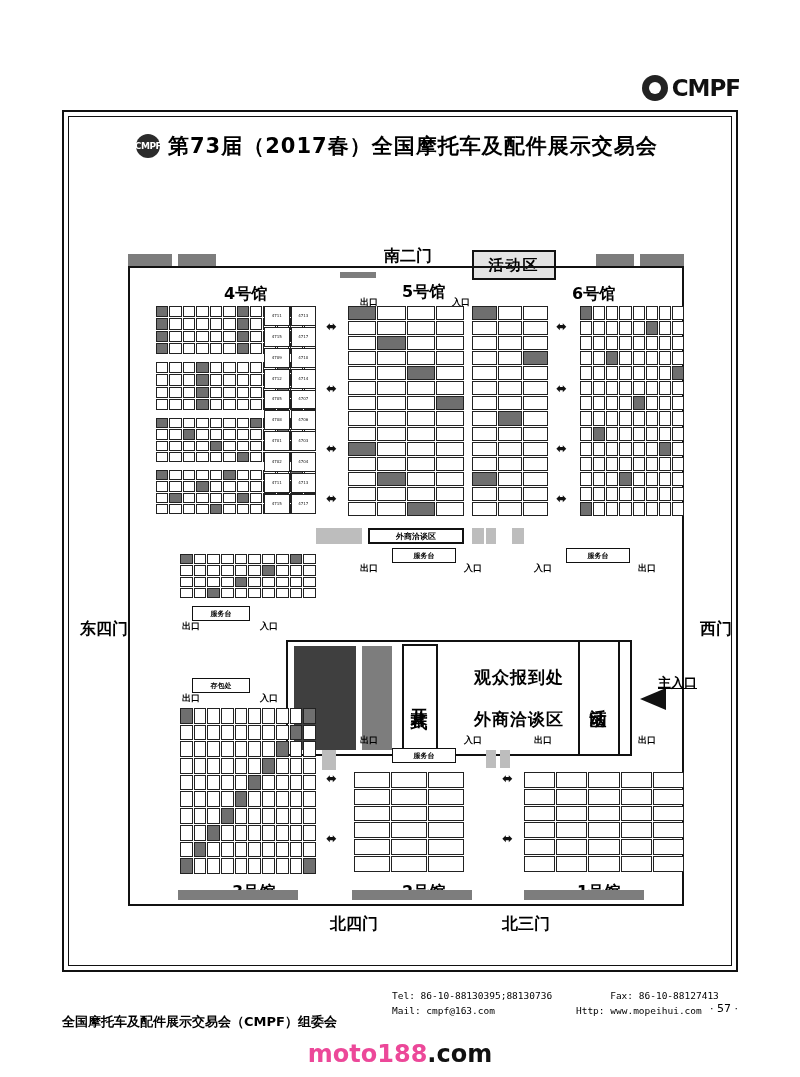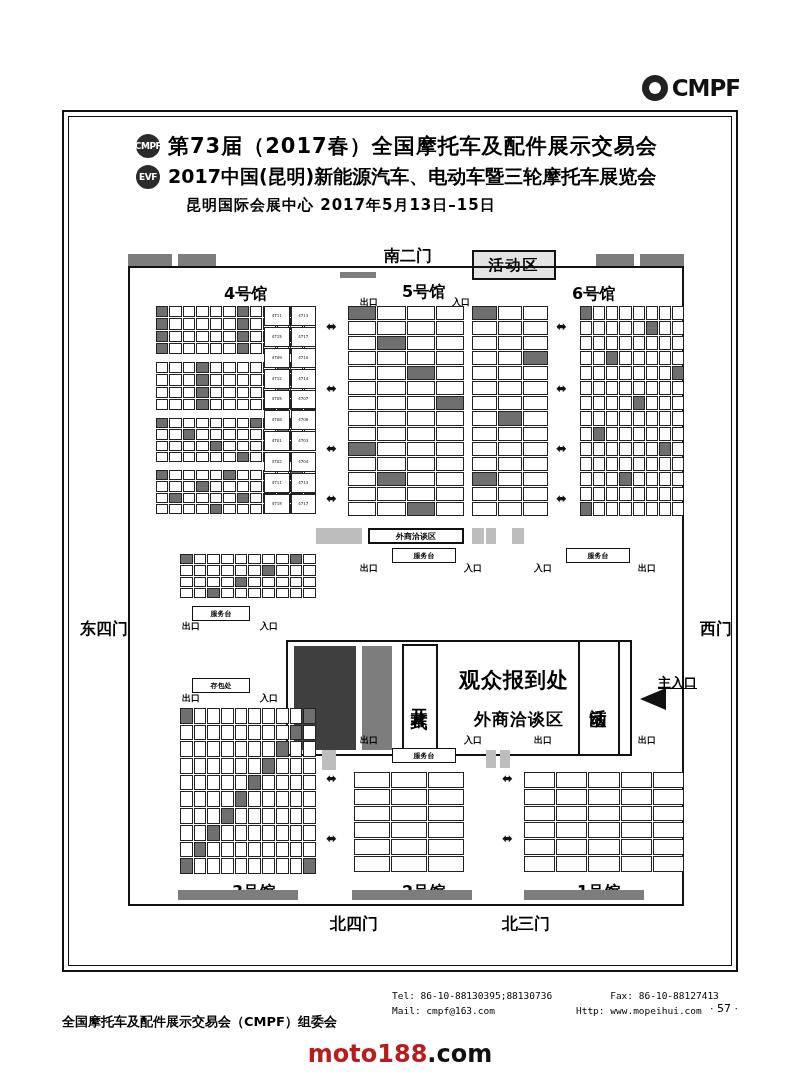--- a/index.html
+++ b/index.html
@@ -117,21 +117,21 @@
   .f-left-2{font-size:10px;font-family:"DejaVu Sans Mono","Liberation Mono",monospace;}
   .f-right{
     position:absolute;left:330px;top:0px;font-size:9.5px;
     font-family:"DejaVu Sans Mono","Liberation Mono",monospace;line-height:1.6;
   }
   .pageno{position:absolute;left:648px;top:14px;font-size:11px;}
   .site{
     position:absolute;left:0;top:1040px;width:800px;text-align:center;
     font-size:24px;font-weight:bold;font-family:"DejaVu Sans",sans-serif;
   }
-  .site .red{color:#b91c1c;}
+  .site .red{color:#ec4899;}
   .site .blk2{color:#111;}
 
   .mainentry{
     position:absolute;font-size:0;
   }
   .bigarrow{
     width:0;height:0;border-top:11px solid transparent;border-bottom:11px solid transparent;
     border-right:26px solid #111;
   }
 </style>
@@ -147,25 +147,20 @@
     </div>
   </div>
 
   <div class="frame">
 
     <div class="title-block">
       <div class="title-row">
         <span class="badge round">CMPF</span>
         <span class="t1">第73届（2017春）全国摩托车及配件展示交易会</span>
       </div>
-      <div class="title-row">
-        <span class="badge round">EVF</span>
-        <span class="t2">2017中国(昆明)新能源汽车、电动车暨三轮摩托车展览会</span>
-      </div>
-      <div class="t3">昆明国际会展中心    2017年5月13日–15日</div>
     </div>
 
     <div class="map">
 
       <div class="lbl" style="left:312px;top:4px;">南二门</div>
       <div class="lbl" style="left:8px;top:378px;width:14px;line-height:1.1;text-align:center;">东四门</div>
       <div class="lbl" style="left:628px;top:378px;width:14px;line-height:1.1;">西门</div>
       <div class="lbl" style="left:258px;top:672px;">北四门</div>
       <div class="lbl" style="left:430px;top:672px;">北三门</div>
 
@@ -703,21 +698,21 @@
       <div class="strip" style="left:120px;top:364px;width:56px;">服务台</div>
       <div class="lbl sm" style="left:110px;top:378px;">出口</div>
       <div class="lbl sm" style="left:188px;top:378px;">入口</div>
 
       <div class="area" style="left:214px;top:398px;width:346px;height:116px;"></div>
       <div class="blk dark" style="left:222px;top:404px;width:62px;height:104px;"></div>
       <div class="blk" style="left:290px;top:404px;width:30px;height:104px;"></div>
       <div class="area" style="left:330px;top:402px;width:36px;height:108px;font-size:17px;">
         <span class="vert">开幕式</span>
       </div>
-      <div class="lbl" style="left:387px;top:424px;font-size:21px;letter-spacing:1px;">观众报到处</div>
+      <div class="lbl" style="left:402px;top:424px;font-size:17px;letter-spacing:1px;">观众报到处</div>
       <div class="lbl" style="left:402px;top:466px;font-size:17px;letter-spacing:1px;">外商洽谈区</div>
 
       <div class="area" style="left:506px;top:398px;width:42px;height:116px;font-size:17px;">
         <span class="vert">活动区</span>
       </div>
 
       <div class="mainentry" style="left:568px;top:446px;">
         <div class="bigarrow"></div>
       </div>
       <div class="lbl" style="left:586px;top:432px;font-size:13px;text-decoration:underline;">主入口</div>

